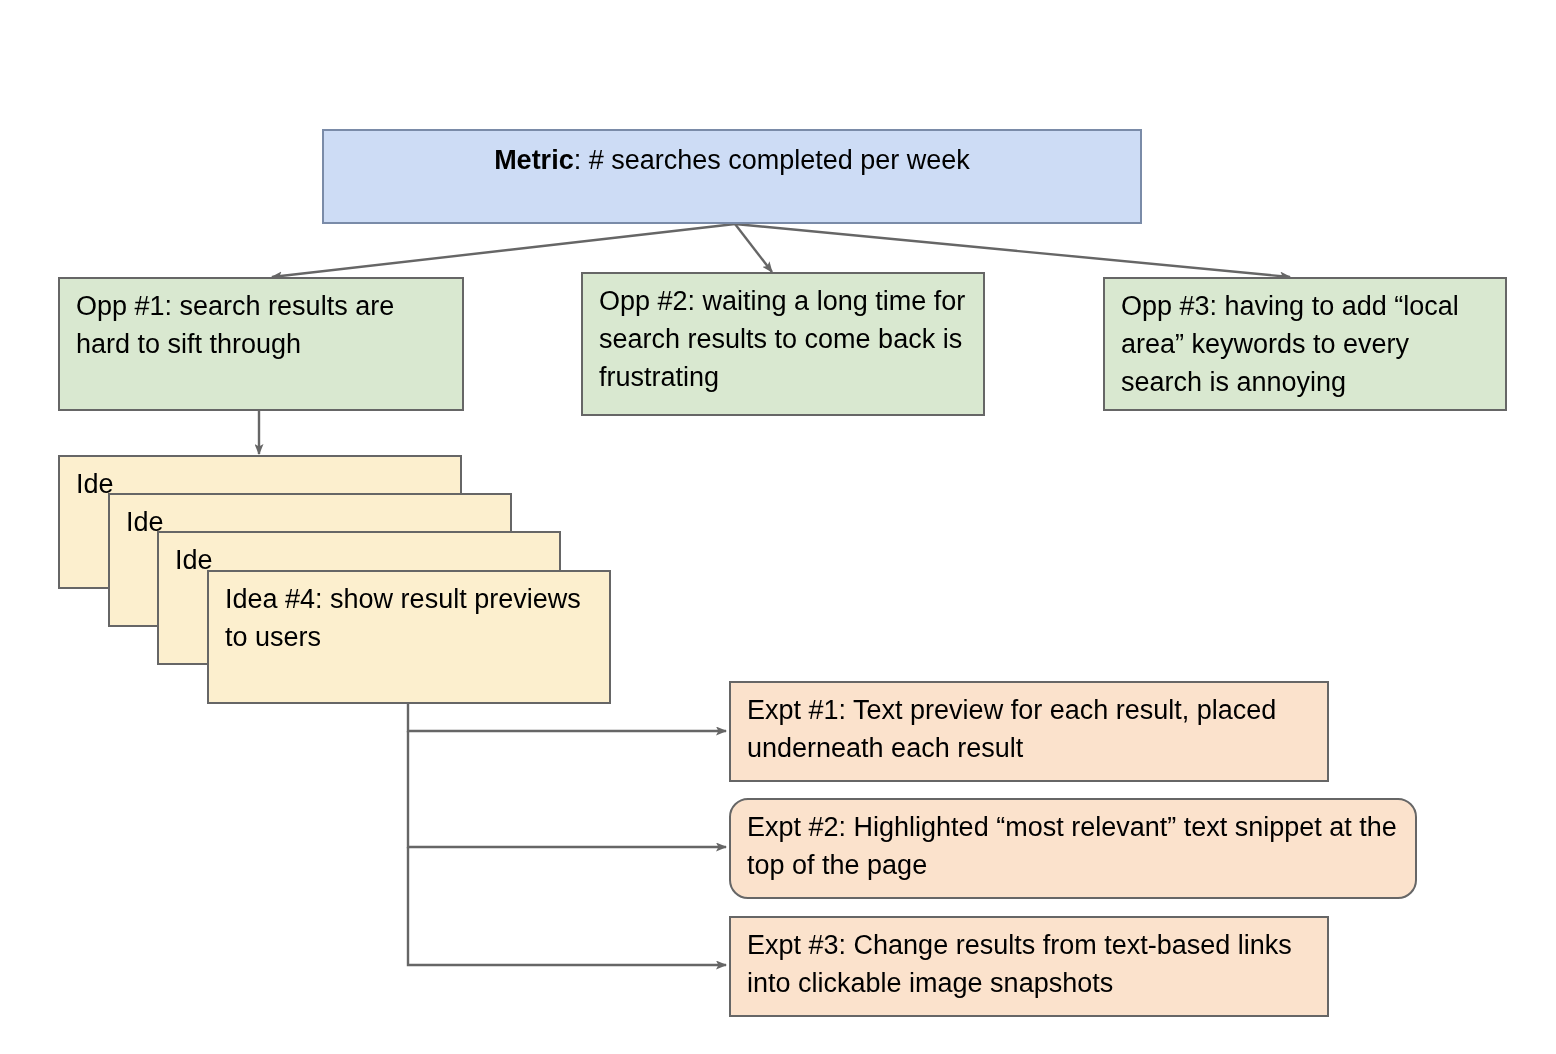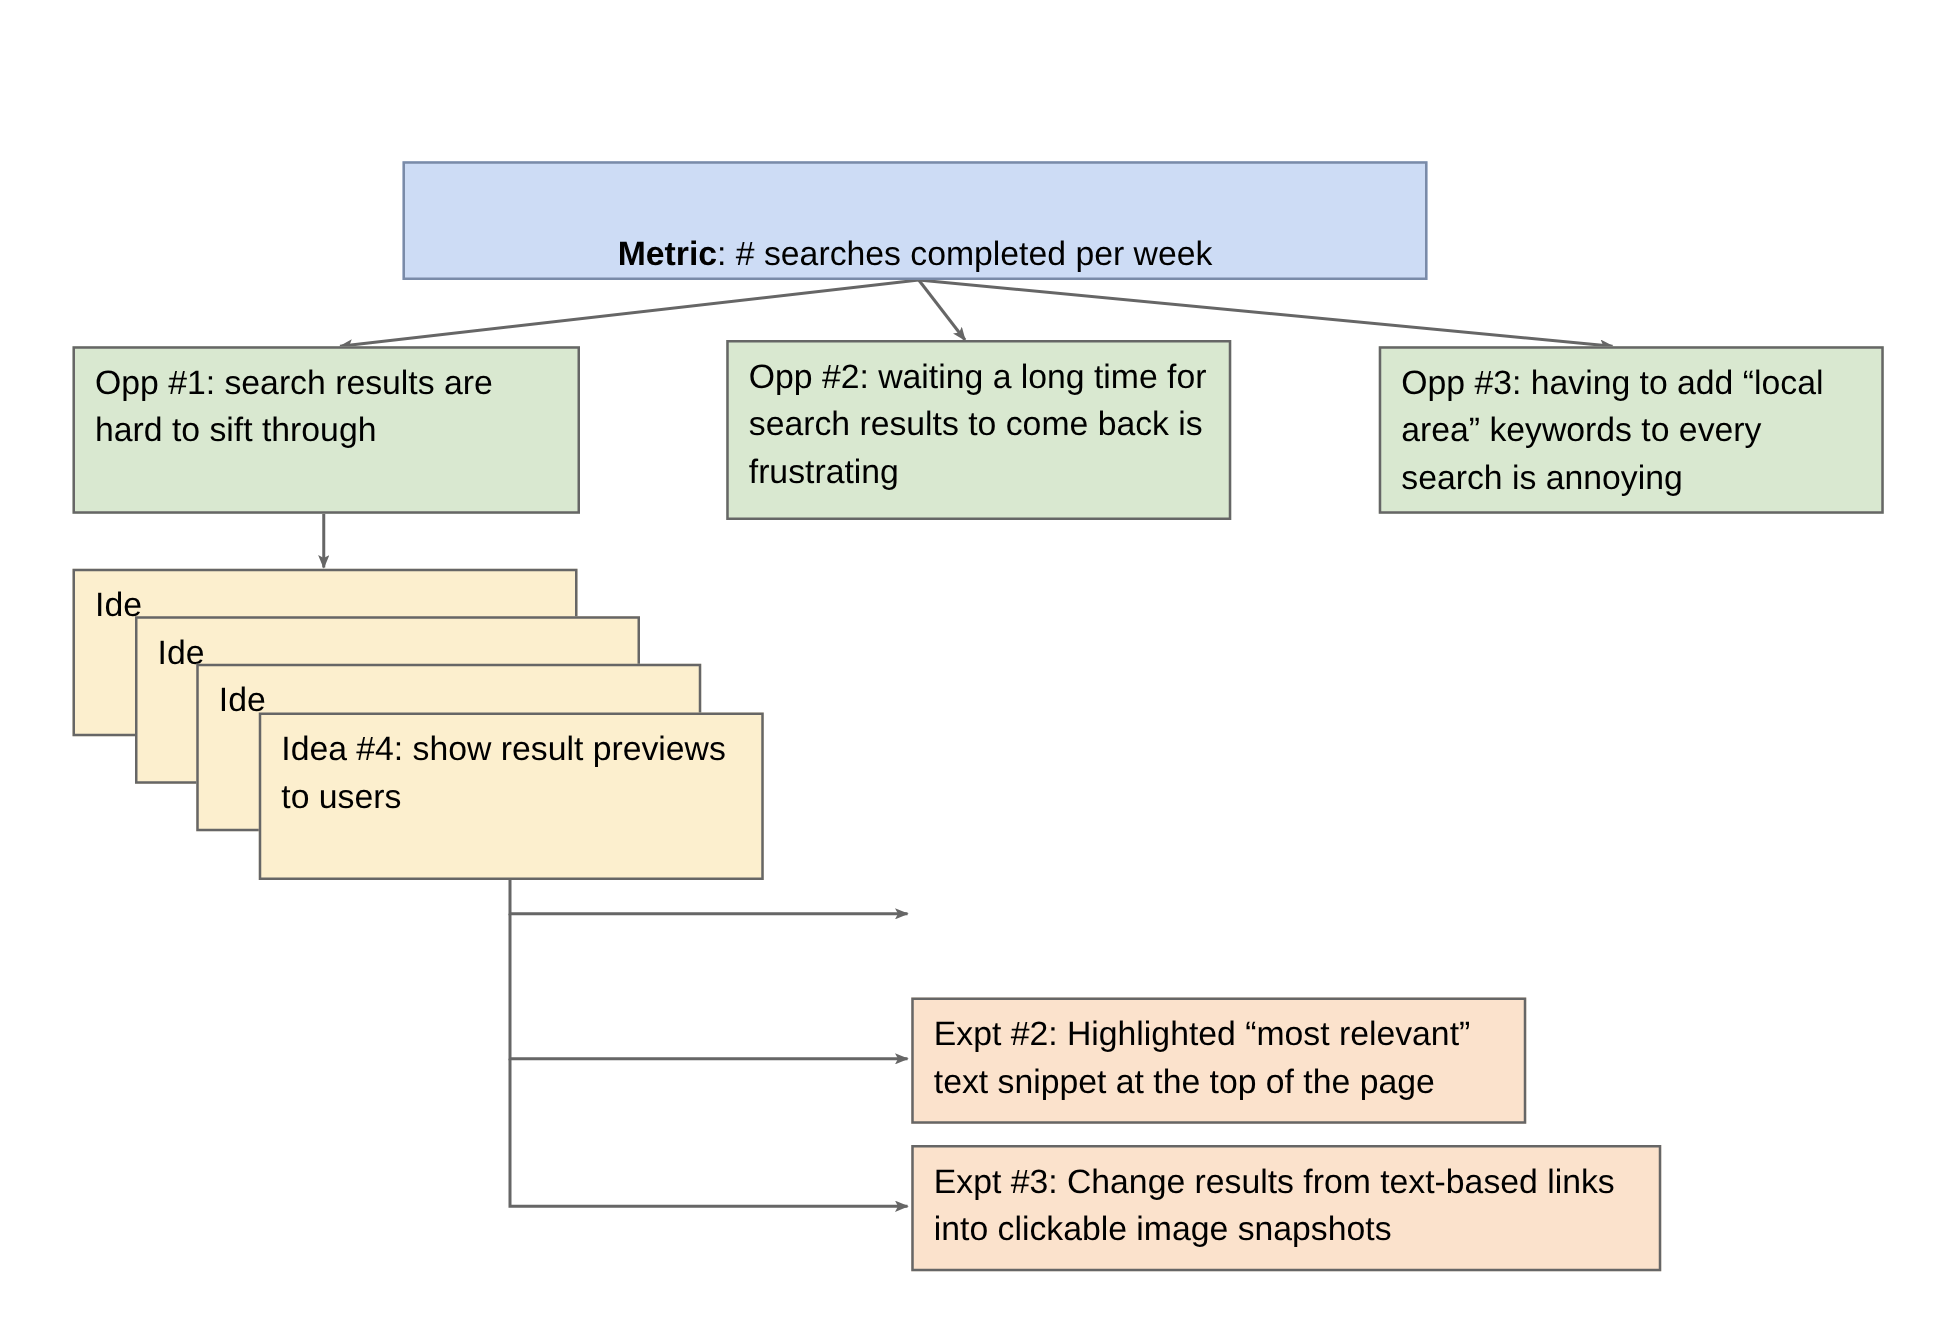--- a/index.html
+++ b/index.html
@@ -23,23 +23,23 @@
     font-size: 27px;
     line-height: 38px;
     padding: 8px 16px 10px 16px;
     white-space: pre-line;
   }
   .metric-node {
     background: #cddcf5;
     border-color: #7a8ba8;
     text-align: center;
     display: flex;
-    align-items: flex-end;
+    align-items: flex-start;
     justify-content: center;
-    padding: 0;
+    padding: 10px;
   }
   .metric-node .metric-text { white-space: nowrap; }
   .metric-node b { font-weight: bold; }
   .opp-node { background: #d9e8d0; }
   .idea-node { background: #fcefce; }
   .expt-node { background: #fbe2cc; }
   .idea-card-stub {
     overflow: hidden;
   }
   svg.edges {
@@ -86,18 +86,19 @@
   <div class="node opp-node" style="left:1103px; top:277px; width:404px; height:134px;">Opp #3: having to add “local area” keywords to every search is annoying</div>
 
   <div class="node idea-node idea-card-stub" style="left:58px; top:455px; width:404px; height:134px; z-index:1;">Ide</div>
 
   <div class="node idea-node idea-card-stub" style="left:108px; top:493px; width:404px; height:134px; z-index:2;">Ide</div>
 
   <div class="node idea-node idea-card-stub" style="left:157px; top:531px; width:404px; height:134px; z-index:3;">Ide</div>
 
   <div class="node idea-node" style="left:207px; top:570px; width:404px; height:134px; z-index:4;">Idea #4: show result previews to users</div>
 
+  <div class="node expt-node" style="left:729px; top:681px; width:600px; height:101px;">Expt #1: Text preview for each result, placed underneath each result</div>
 
-  <div class="node expt-node" style="left:729px; top:798px; width:492px; height:101px;">Expt #2: Highlighted “most relevant” text snippet at the top of the page</div>
+  <div class="node expt-node" style="left:729px; top:798px; width:688px; height:101px;border-radius:19px;">Expt #2: Highlighted “most relevant” text snippet at the top of the page</div>
 
   <div class="node expt-node" style="left:729px; top:916px; width:600px; height:101px;">Expt #3: Change results from text-based links into clickable image snapshots</div>
 
 </div>
 
 </body></html>

